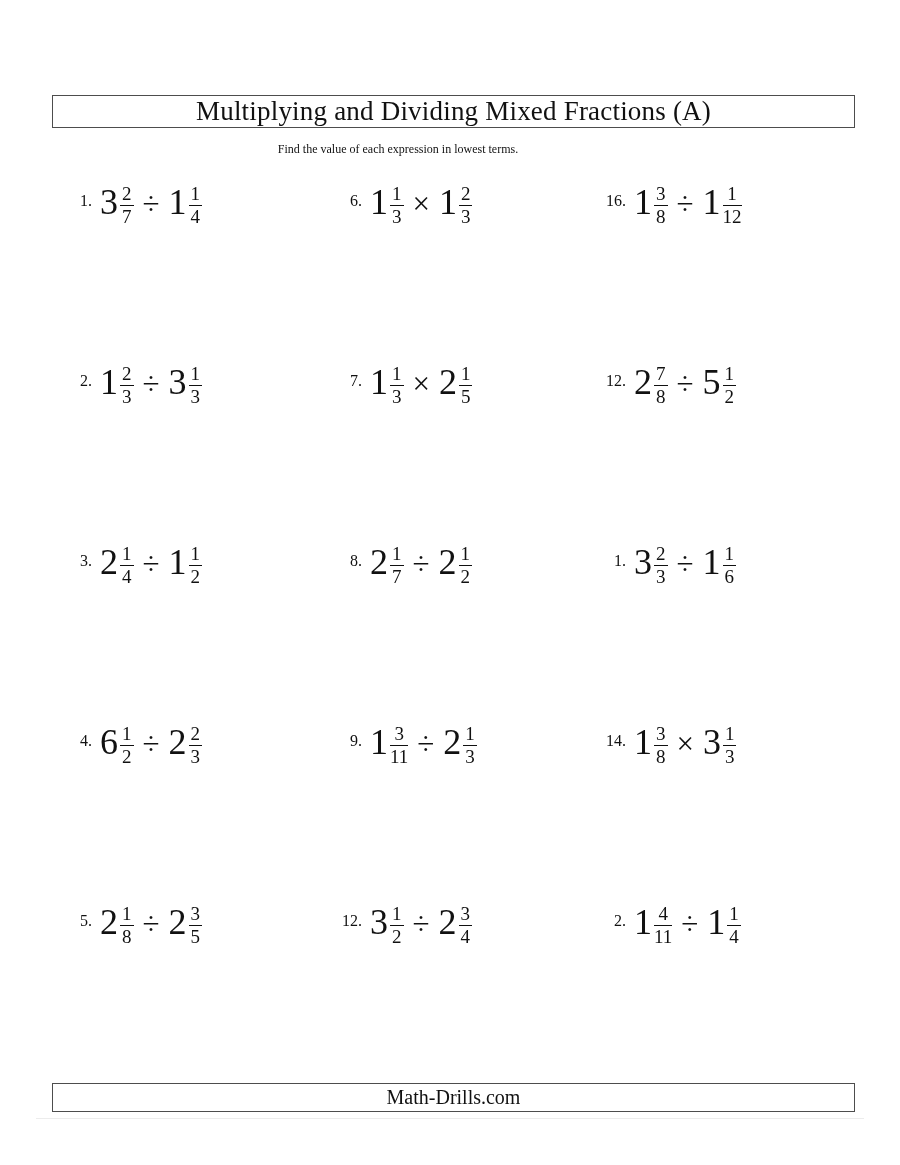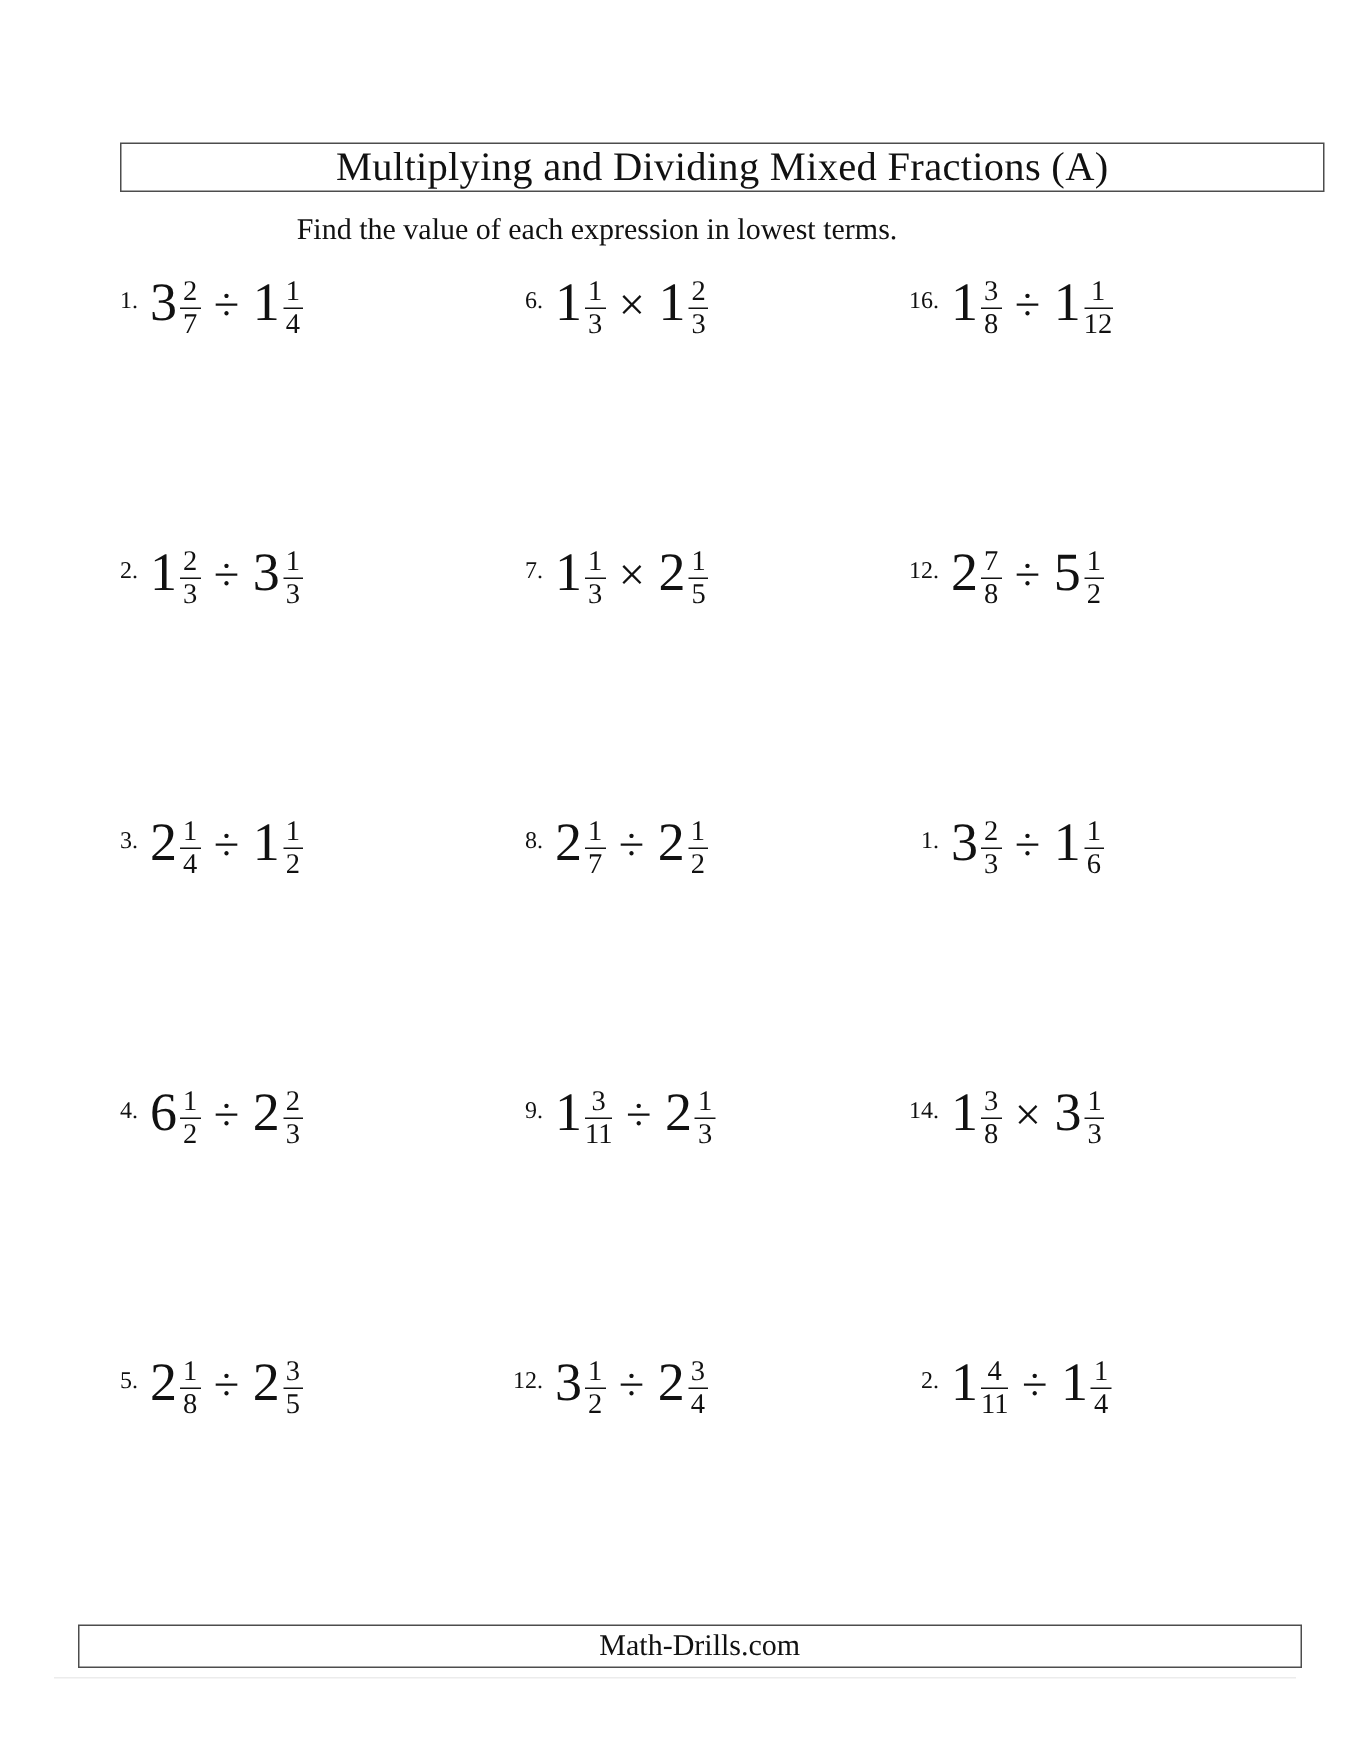--- a/index.html
+++ b/index.html
@@ -4,26 +4,26 @@
 <style>
   html,body { margin:0; padding:0; }
   body {
     width:900px; height:1165px; background:#ffffff;
     font-family:"Liberation Serif", serif; color:#111111;
     position:relative; overflow:hidden;
   }
   .title-box {
     position:absolute; left:52px; top:95px; width:801px; height:31px;
     border:1.5px solid #4d4d4d; background:#ffffff;
-    display:flex; align-items:center; justify-content:center;margin-left:28px;
+    display:flex; align-items:center; justify-content:center;
   }
   .title-box .title-text { font-size:27px; letter-spacing:0.2px; white-space:nowrap; }
   .instruction {
     position:absolute; left:0; top:142px; width:796px;
-    text-align:center; font-size:20px;
+    text-align:center; font-size:12px;
   }
   .problems {
     position:absolute; left:66px; top:172px; right:20px;
     display:grid;
     grid-template-columns:270px 264px auto;
     grid-template-rows:repeat(5, 180px);
     grid-auto-flow:column;
   }
   .problem {
     display:flex; align-items:center; align-self:start;
@@ -38,21 +38,21 @@
   .frac {
     display:inline-block; vertical-align:-9px; text-align:center;
     font-size:19px; line-height:1.02; margin-left:2px;
   }
   .frac .num { display:block; border-bottom:1.8px solid #111111; padding:0 2px 1px; }
   .frac .den { display:block; padding-top:1px; }
   .op { font-size:31px; margin:0 9px; }
   .footer-box {
     position:absolute; left:52px; top:1083px; width:801px; height:27px;
     border:1.5px solid #4d4d4d; background:#ffffff;
-    display:flex; align-items:center; justify-content:center;padding-left:13px;
+    display:flex; align-items:center; justify-content:center;
   }
   .footer-box .footer-text { font-size:20px; }
   .scan-line {
     position:absolute; left:36px; right:36px; top:1118px; height:1px;
     background:#ececec;
   }
 </style>
 </head>
 <body>
 

